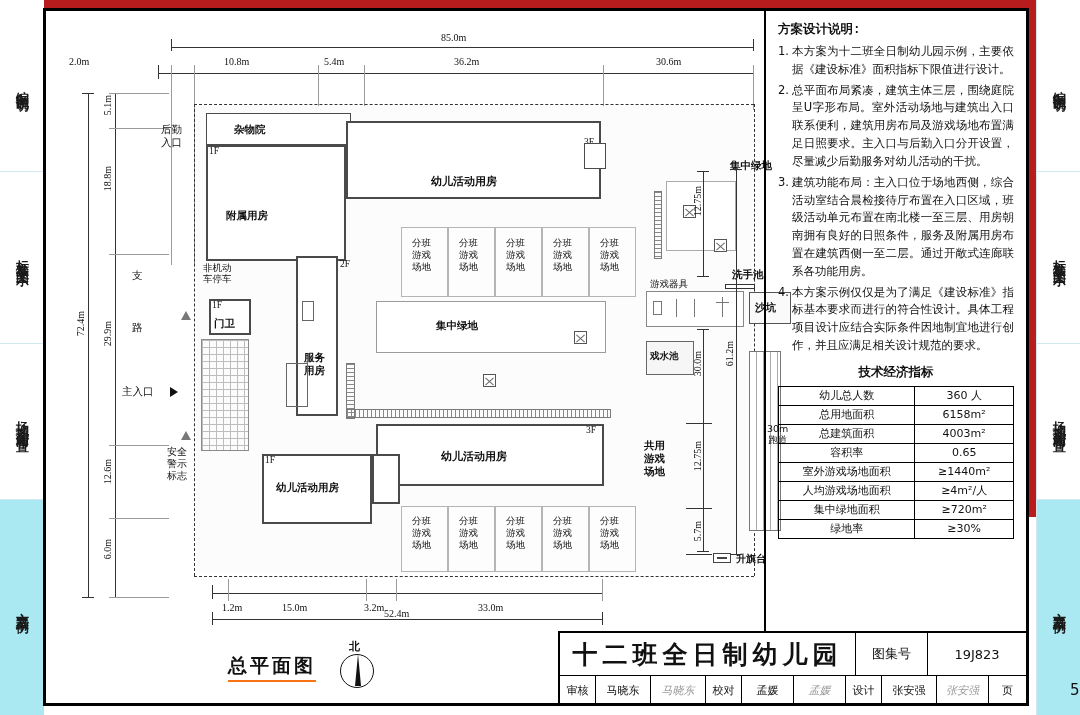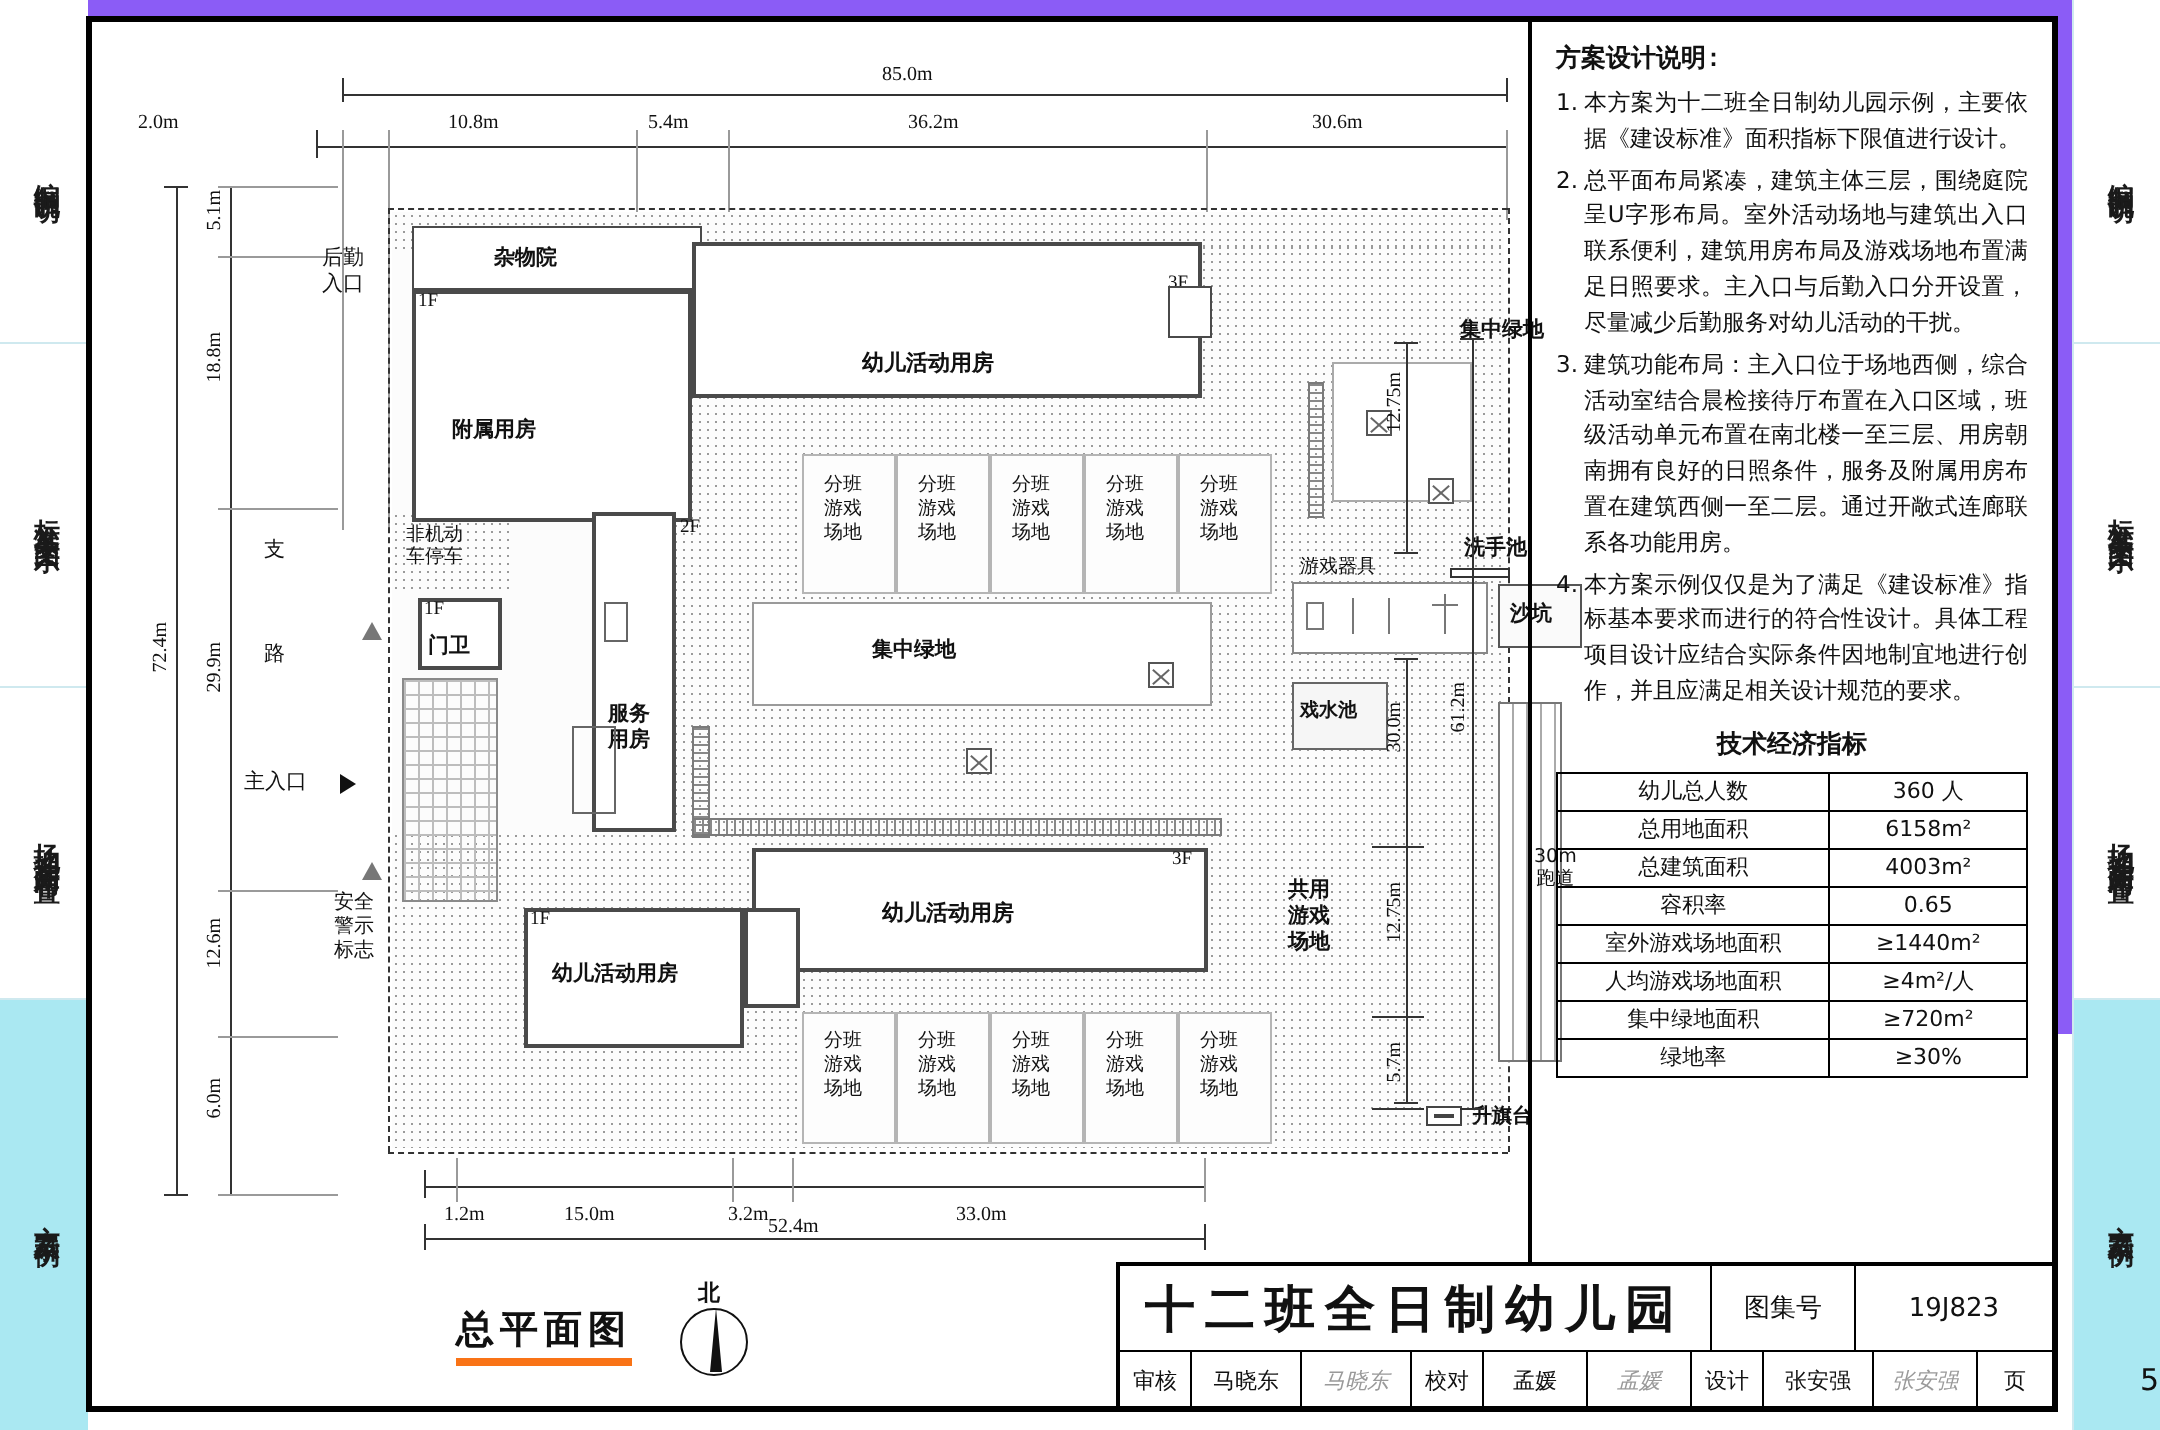--- a/index.html
+++ b/index.html
@@ -1,18 +1,18 @@
 <!DOCTYPE html>
 <html><head>
 <meta charset="utf-8">
 <style>
   html,body{margin:0;padding:0;background:#fff;}
   body{width:1080px;height:715px;overflow:hidden;
        font-family:"Liberation Serif","DejaVu Serif",serif;color:#111;}
-  #root{position:relative;width:1080px;height:517px;background:#8b5cf6;}
+  #root{position:relative;width:1080px;height:517px;background:#b91c1c;}
 
   
   .rail{position:absolute;top:0;width:44px;height:715px;background:#ffffff;
         border-right:1px solid #cfe9ef;box-sizing:border-box;}
   .rail.left{left:0;}
   .rail.right{right:0;border-right:none;border-left:1px solid #cfe9ef;}
   .tab{position:absolute;left:0;width:44px;box-sizing:border-box;
        display:flex;align-items:center;justify-content:center;
        border-bottom:1px solid #cfe9ef;background:#ffffff;}
   .tab.active{background:#aae8f2;}
@@ -60,21 +60,21 @@
   .lbl{font-size:11px;}
   .val{font-size:11px;}
   .sig{font-size:11px;color:#9a9a9a;font-style:italic;}
   .atlas{font-size:13px;}
   .pageno{font-size:15px;padding-left:43px;}
 
   
   #plan-title{position:absolute;left:0;top:620px;width:512px;height:72px;
               display:flex;align-items:center;justify-content:center;gap:22px;}
   .pt-text{font-size:19px;font-weight:700;letter-spacing:3px;
-           border-bottom:4px solid #f97316;padding-bottom:1px;
+           border-bottom:2px solid #f97316;padding-bottom:1px;
            font-family:"DejaVu Sans","Liberation Sans",sans-serif;}
   .compass{position:relative;width:38px;height:38px;}
   .compass .c{position:absolute;left:2px;top:6px;width:32px;height:32px;
               border:1.4px solid #111;border-radius:50%;}
   .compass .needle{position:absolute;left:17px;top:6px;width:0;height:0;
                    border-left:3px solid transparent;border-right:3px solid transparent;
                    border-bottom:32px solid #111;}
   .compass .n{position:absolute;left:11px;top:-9px;font-size:11px;font-weight:700;
               font-family:"DejaVu Sans","Liberation Sans",sans-serif;}
 
@@ -218,21 +218,21 @@
 
       <div class="box" style="left:150px;top:95px;width:556px;height:468px;background:#fcfcfc;"></div>
 
       <div class="dot" style="left:150px;top:95px;width:556px;height:20px;"></div>
       <div class="dot" style="left:150px;top:245px;width:60px;height:40px;"></div>
       <div class="dot" style="left:150px;top:405px;width:556px;height:158px;"></div>
       <div class="dot" style="left:262px;top:110px;width:444px;height:295px;"></div>
       <div class="dot" style="left:250px;top:245px;width:42px;height:160px;"></div>
 
       <div class="bld" style="left:160px;top:102px;width:145px;height:32px;border-width:1.5px;"></div>
-      <div class="lbl-cn b" style="left:201px;top:112px;">杂物院</div>
+      <div class="lbl-cn b" style="left:188px;top:112px;">杂物院</div>
 
       <div class="bld" style="left:160px;top:134px;width:140px;height:116px;"></div>
       <div class="flr" style="left:163px;top:135px;">1F</div>
       <div class="lbl-cn b" style="left:180px;top:198px;">附属用房</div>
 
       <div class="lbl-cn" style="left:157px;top:252px;line-height:1.15;font-size:9.5px;">非机动<br>车停车</div>
 
       <div class="bld" style="left:163px;top:288px;width:42px;height:36px;"></div>
       <div class="flr" style="left:166px;top:289px;">1F</div>
       <div class="lbl-cn b" style="left:168px;top:306px;">门卫</div>

